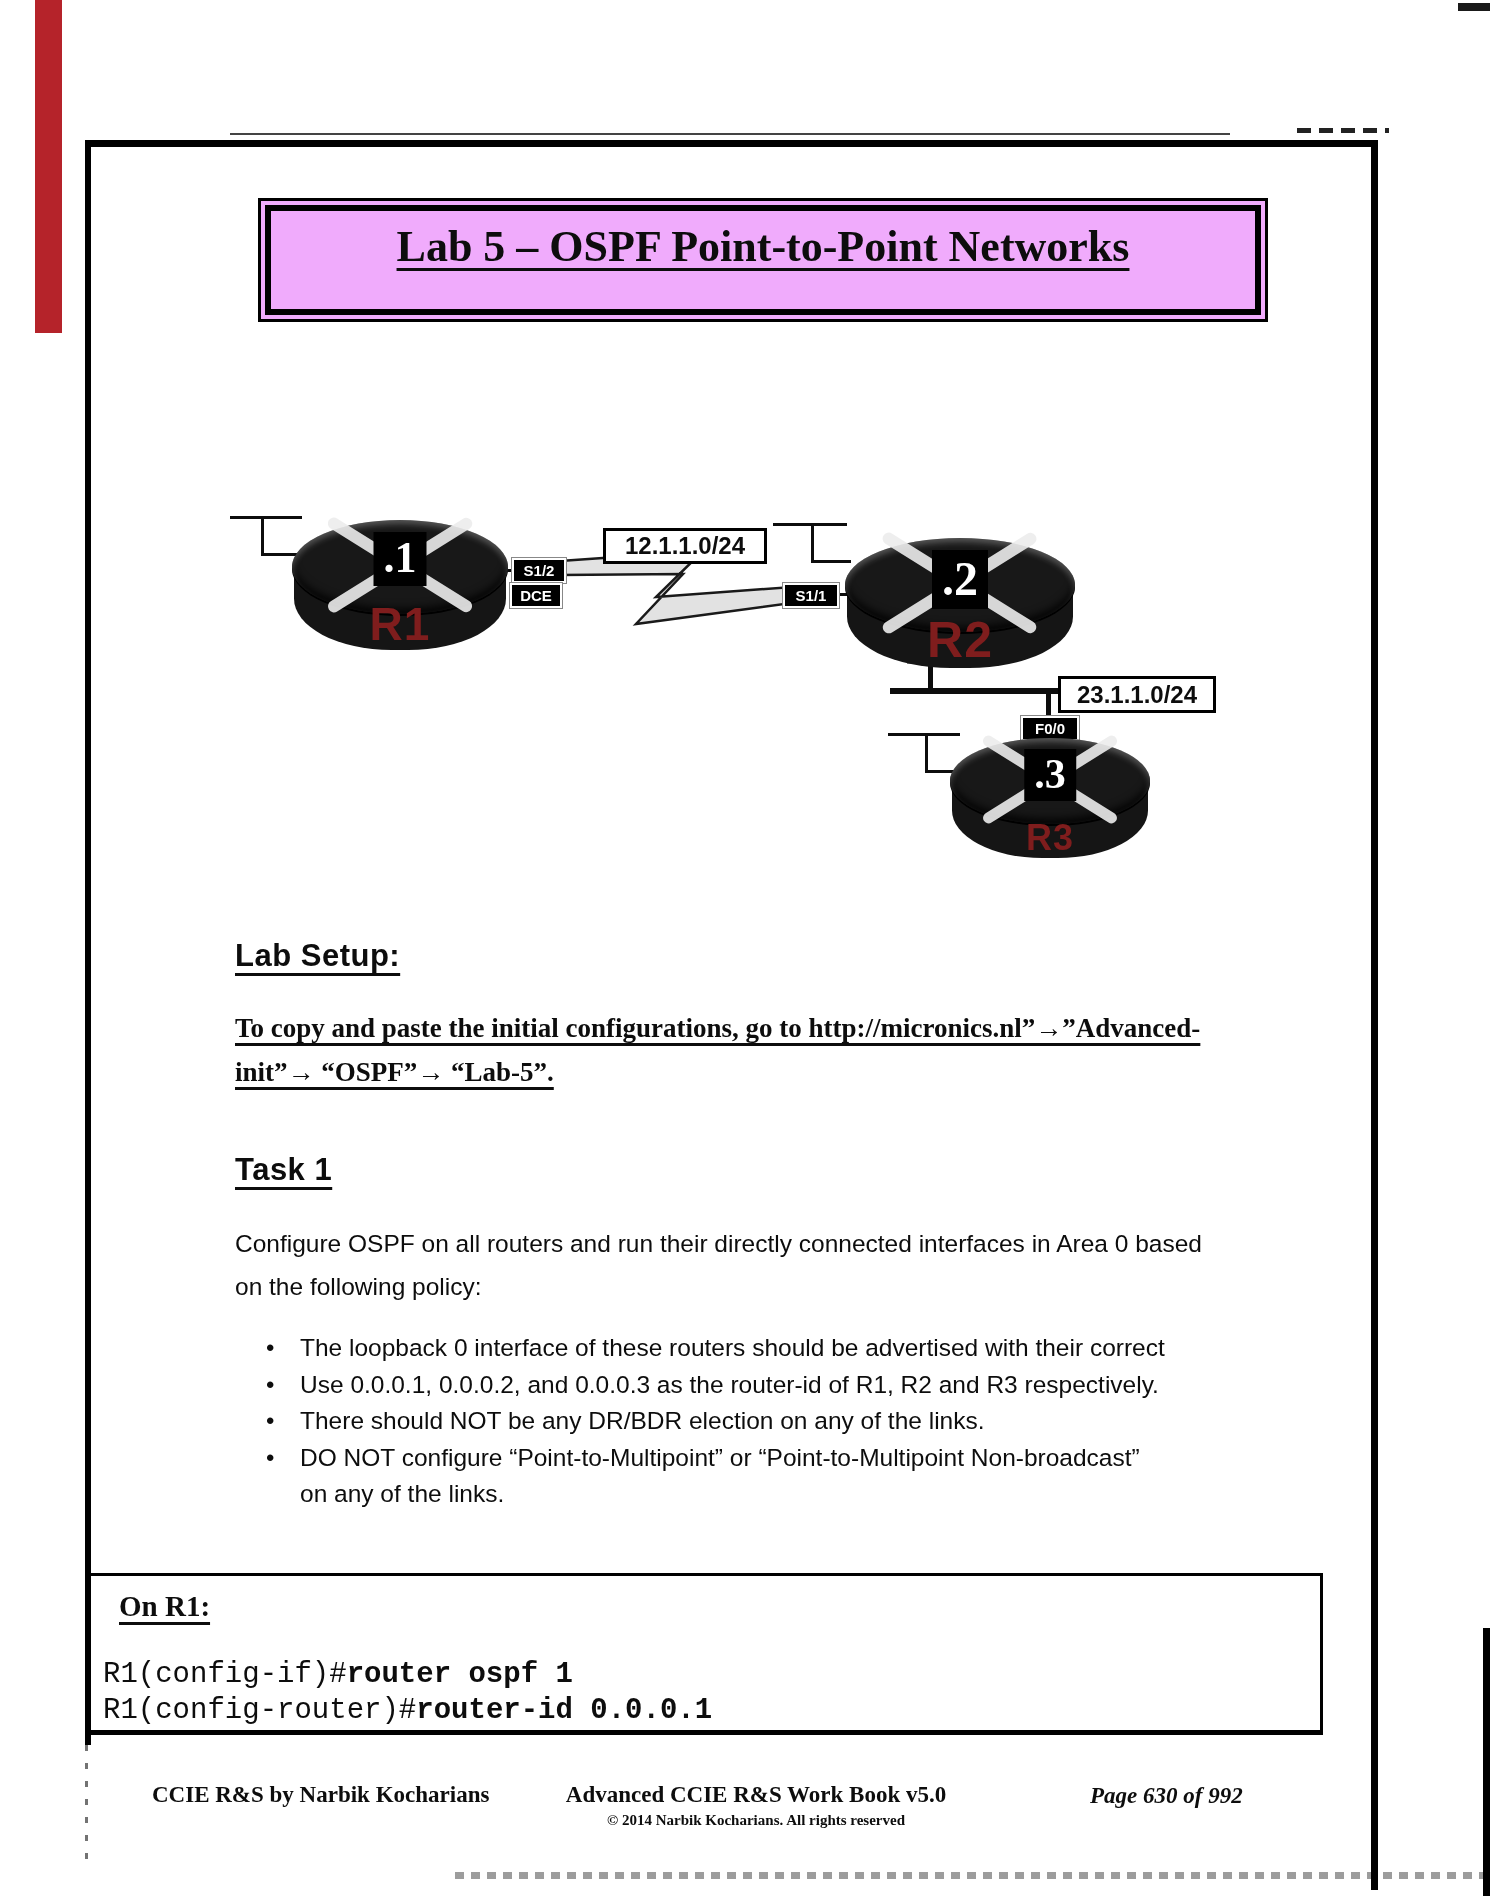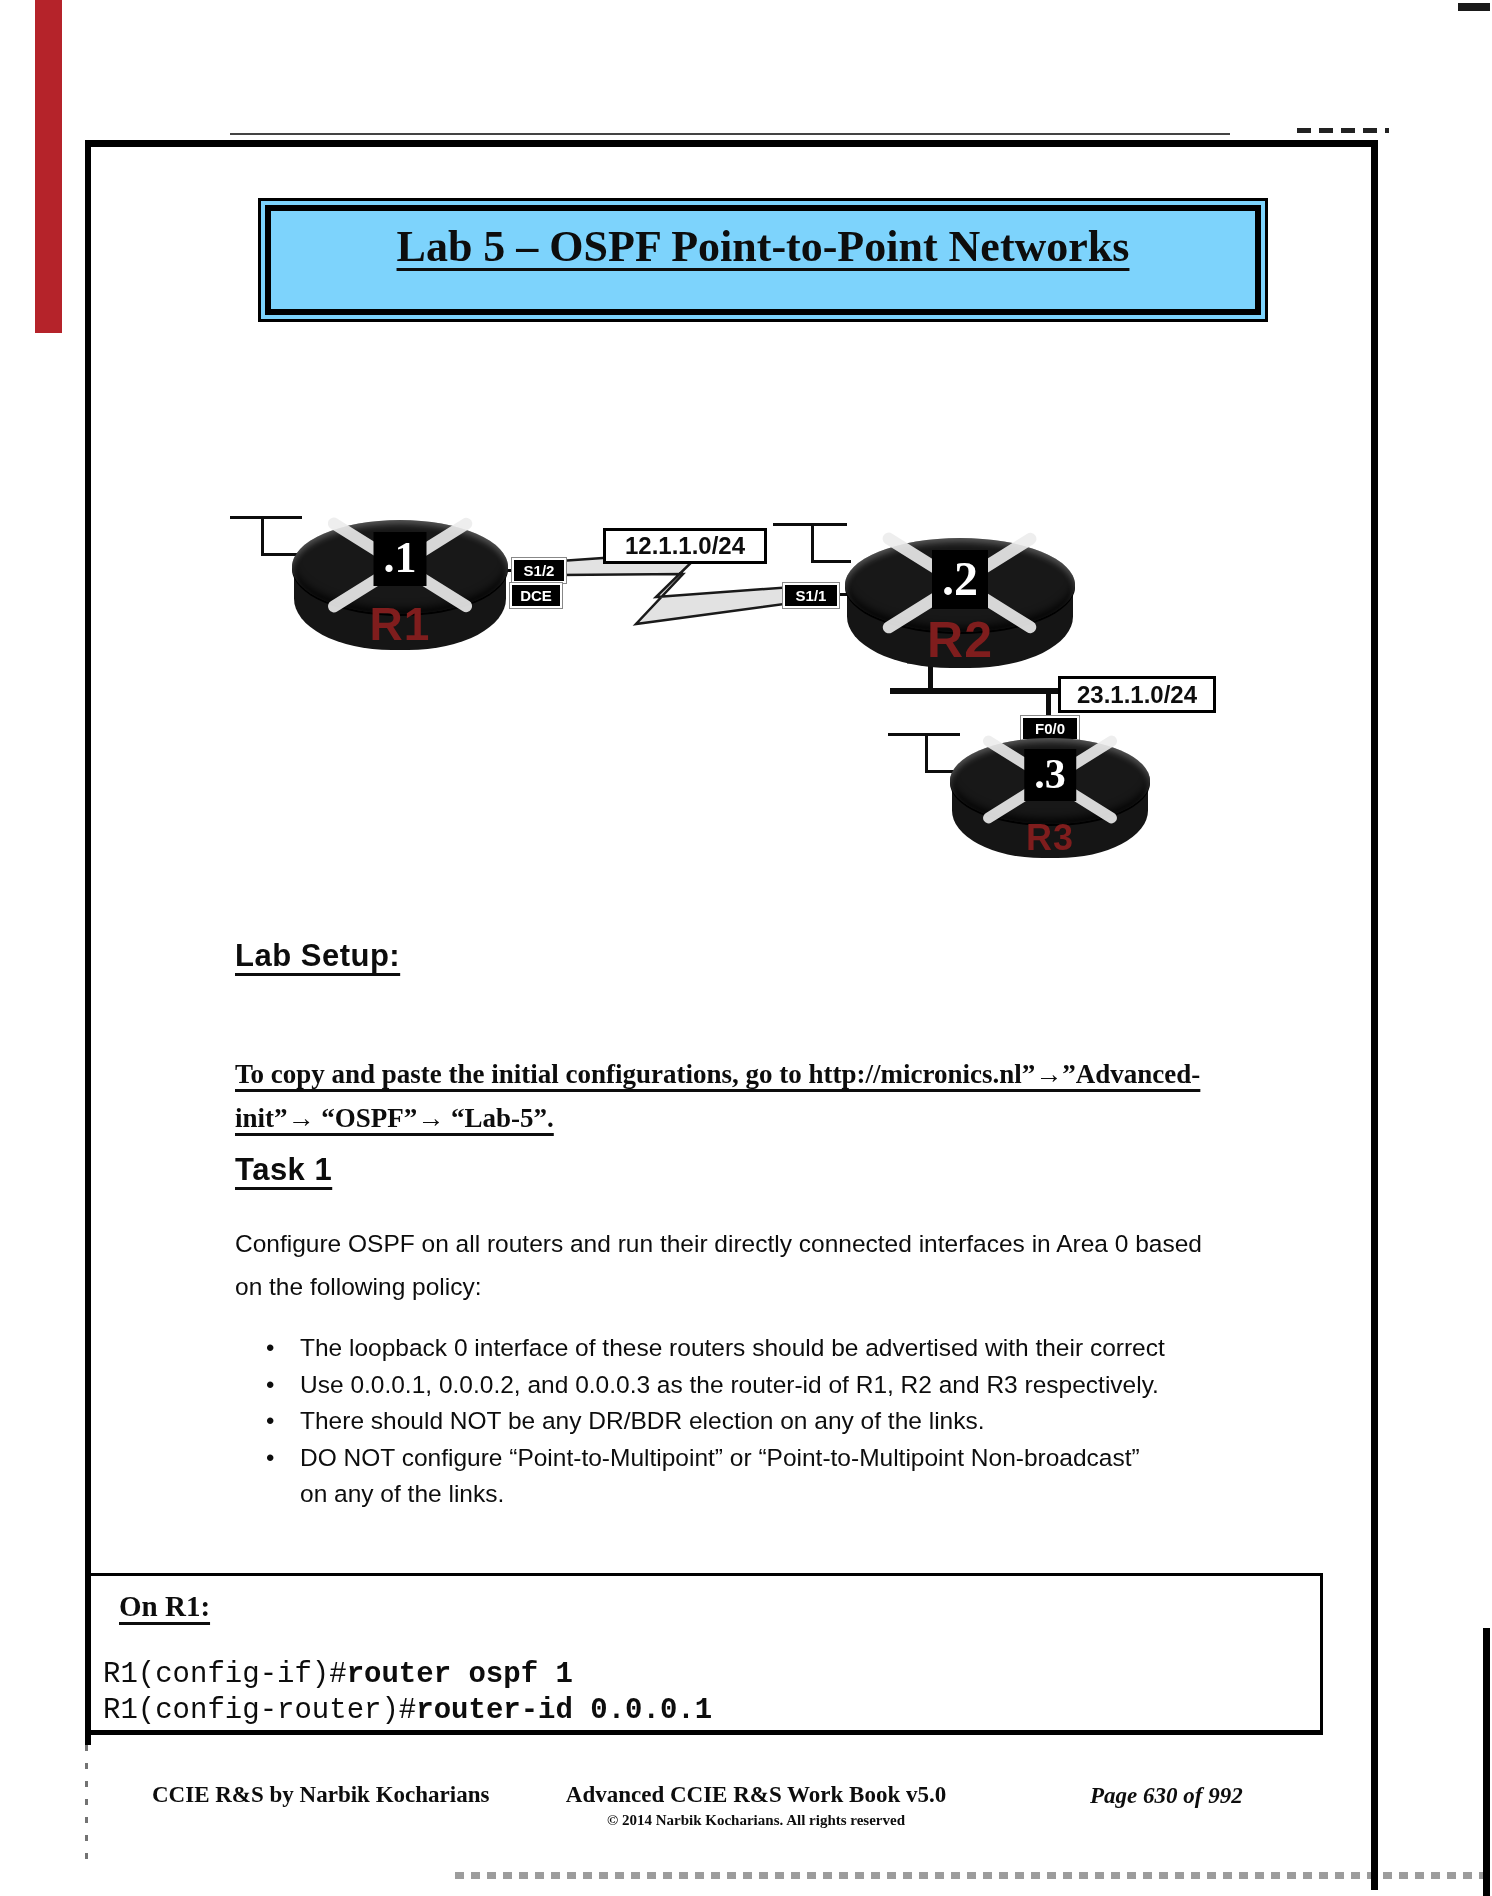--- a/index.html
+++ b/index.html
@@ -18,21 +18,21 @@
              background:repeating-linear-gradient(180deg,#000 0 6px,transparent 6px 18px);}
   .scan-edge-right{position:absolute;left:1483px;top:1628px;width:7px;height:268px;background:#000;}
 
   
   .frame-top{position:absolute;left:85px;top:140px;width:1293px;height:7px;background:#000;}
   .frame-top-thin{position:absolute;left:230px;top:133px;width:1000px;height:2px;background:#444;}
   .frame-left{position:absolute;left:85px;top:140px;width:6px;height:1605px;background:#000;}
   .frame-right{position:absolute;left:1371px;top:140px;width:7px;height:1750px;background:#000;}
 
   
-  .title-box{position:absolute;left:258px;top:198px;width:1004px;height:118px;border:3px solid #000;background:#7dd3fc;}
+  .title-box{position:absolute;left:258px;top:198px;width:1004px;height:118px;border:3px solid #000;background:#f0abfc;}
   .title-inner{position:absolute;left:4px;top:4px;right:4px;bottom:4px;border:6px solid #000;}
   .title-text{position:absolute;width:100%;top:20px;text-align:center;
       font-family:"Liberation Serif",serif;font-weight:bold;font-size:44px;
       text-decoration:underline;text-decoration-thickness:3px;text-underline-offset:7px;}
 
   
   .router{position:absolute;}
   .r-top{position:absolute;left:0;top:0;width:100%;height:72%;background:#181818;border-radius:50%;
          box-shadow:inset 0 4px 6px rgba(255,255,255,.28), inset 0 -5px 8px rgba(0,0,0,.9), 0 2px 0 #000;}
   .r-body{position:absolute;left:1%;top:36%;width:98%;height:64%;background:#151515;
@@ -48,21 +48,21 @@
         line-height:21px;text-align:center;box-shadow:0 0 0 2px #fff, 0 0 0 3px #888;}
   .netbox{position:absolute;background:#fff;border:3px solid #000;text-align:center;
         font-weight:bold;font-size:24px;font-family:"Liberation Sans",sans-serif;}
   .bolt-svg{position:absolute;left:0;top:0;pointer-events:none;}
 
   
   .h-sans{position:absolute;font-weight:800;font-size:31px;letter-spacing:.5px;
         text-decoration:underline;text-decoration-thickness:3px;text-underline-offset:7px;}
   .setup-para{position:absolute;left:235px;top:1006px;font-family:"Liberation Serif",serif;
         font-weight:bold;font-size:27px;line-height:44px;
-        text-decoration:underline;text-decoration-thickness:2.5px;text-underline-offset:6px;margin-top:46px;}
+        text-decoration:underline;text-decoration-thickness:2.5px;text-underline-offset:6px;}
   .body-para{position:absolute;left:235px;top:1222px;font-size:24.5px;line-height:43px;}
   .bullets{position:absolute;left:300px;top:1330px;width:980px;font-size:24.5px;line-height:36.5px;}
   .bullet-line{position:relative;}
   .bullet-dot{position:absolute;left:-34px;top:0;font-size:24px;}
 
   
   .code-box{position:absolute;left:88px;top:1573px;width:1229px;height:154px;border:3px solid #000;
         border-bottom-width:5px;background:#fff;}
   .code-head{position:absolute;left:28px;top:14px;font-family:"Liberation Serif",serif;font-weight:bold;
         font-size:29px;text-decoration:underline;text-decoration-thickness:2.5px;text-underline-offset:6px;}

